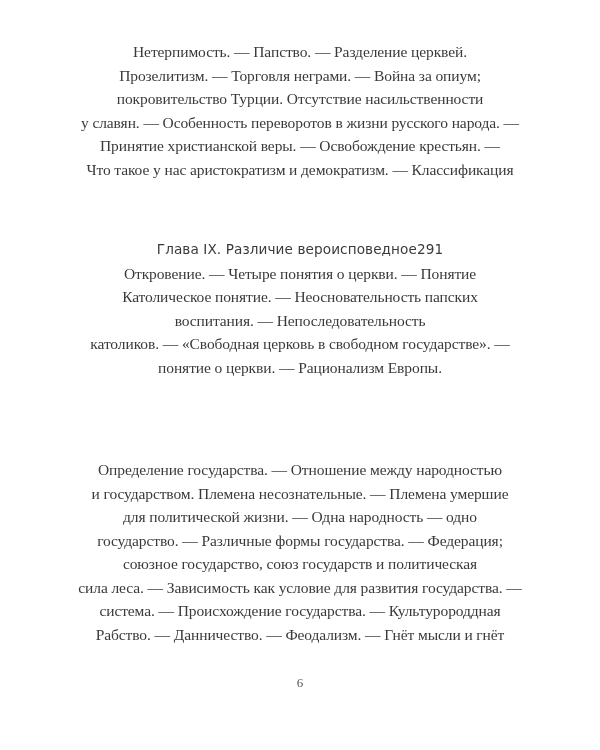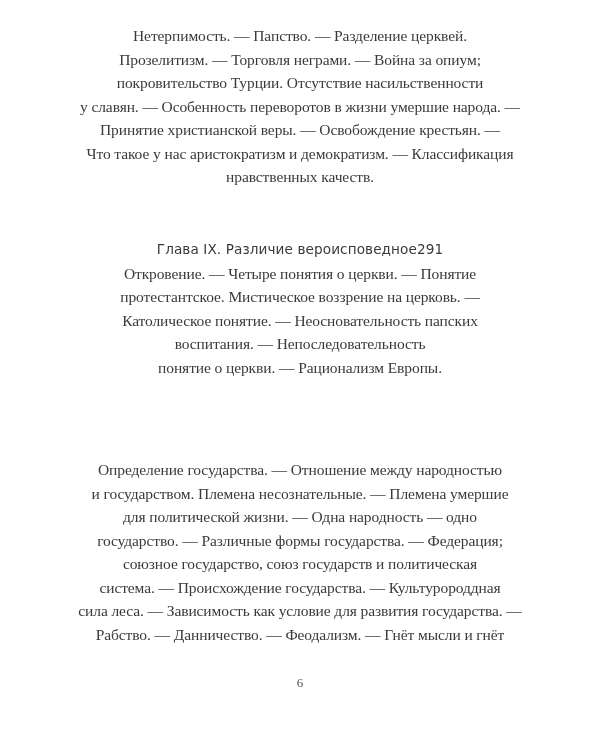--- a/index.html
+++ b/index.html
@@ -29,46 +29,45 @@
       position: absolute; left: 0; width: 600px; top: 675px; text-align: center;
       font-family: "Liberation Serif", "DejaVu Serif", serif;
       font-size: 13px; color: #555555;
     }
   </style>
 </head>
 <body>
 
 <div class="page">
 
-  <div class="block" style="top:24px;">
+  <div class="block" style="top:40px;">
     <div class="line">Нетерпимость. — Папство. — Разделение церквей.</div>
     <div class="line">Прозелитизм. — Торговля неграми. — Война за опиум;</div>
     <div class="line">покровительство Турции. Отсутствие насильственности</div>
-    <div class="line">у славян. — Особенность переворотов в жизни умершие народа. —</div>
+    <div class="line">у славян. — Особенность переворотов в жизни русского народа. —</div>
     <div class="line">Принятие христианской веры. — Освобождение крестьян. —</div>
     <div class="line">Что такое у нас аристократизм и демократизм. — Классификация</div>
-    <div class="line">нравственных качеств.</div>
   </div>
 
   <div class="block" style="top:238px;">
     <div class="heading">
       <span>Глава IX. Различие вероисповедное</span><span class="num">291</span>
     </div>
     <div class="line">Откровение. — Четыре понятия о церкви. — Понятие</div>
-    <div class="line">протестантское. Мистическое воззрение на церковь. —</div>
     <div class="line">Католическое понятие. — Неосновательность папских</div>
     <div class="line">воспитания. — Непоследовательность</div>
+    <div class="line">католиков. — «Свободная церковь в свободном государстве». —</div>
     <div class="line">понятие о церкви. — Рационализм Европы.</div>
   </div>
 
   <div class="block" style="top:458px;">
     <div class="line">Определение государства. — Отношение между народностью</div>
     <div class="line">и государством. Племена несознательные. — Племена умершие</div>
     <div class="line">для политической жизни. — Одна народность — одно</div>
     <div class="line">государство. — Различные формы государства. — Федерация;</div>
     <div class="line">союзное государство, союз государств и политическая</div>
+    <div class="line">сила леса. — Зависимость как условие для развития государства. —</div>
     <div class="line">система. — Происхождение государства. — Культуророддная</div>
-    <div class="line">сила леса. — Зависимость как условие для развития государства. —</div>
     <div class="line">Рабство. — Данничество. — Феодализм. — Гнёт мысли и гнёт</div>
   </div>
 
   <div class="page-number">6</div>
 </div>
 
 </body></html>

